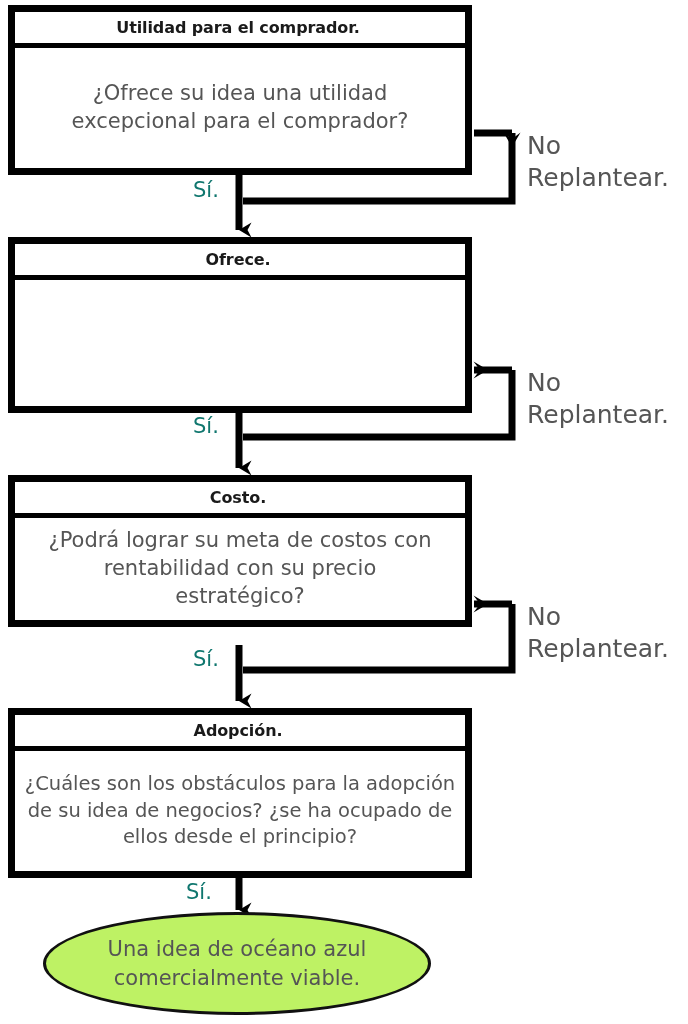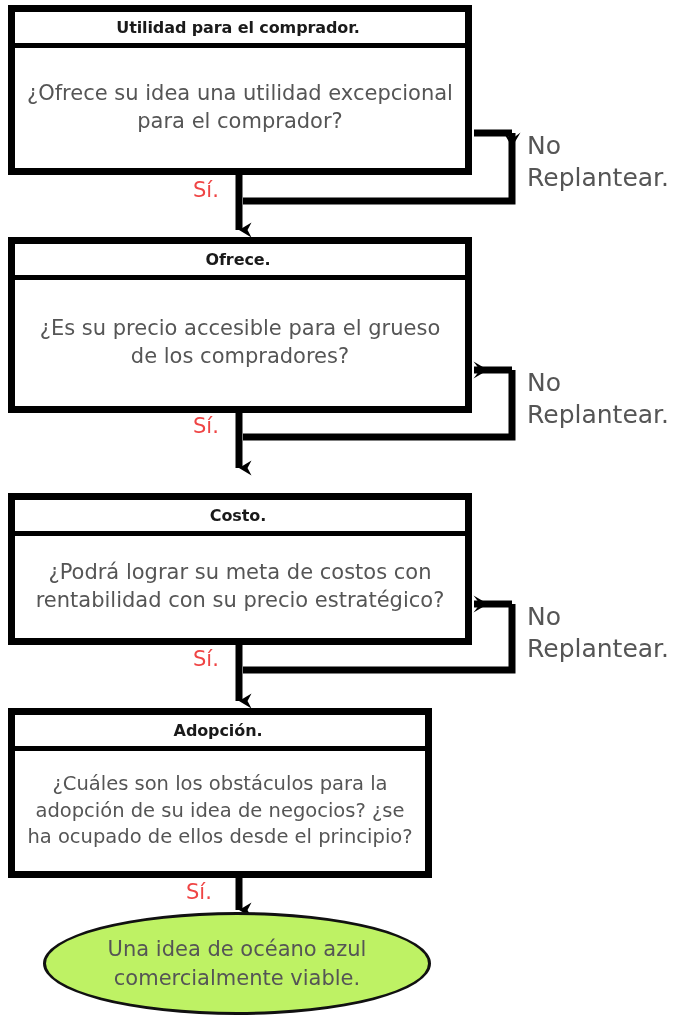--- a/index.html
+++ b/index.html
@@ -32,29 +32,29 @@
   }
   .node-body{
     flex:1;
     display:flex;
     align-items:center;
     justify-content:center;
     text-align:center;
     color:#555555;
     font-size:21px;
     line-height:1.32;
-    padding:4px 10px;
+    padding:4px 24px;
     background:#ffffff;
     font-weight:400;
   }
   .node-body.small{font-size:19.5px;line-height:1.35;padding:20px 6px;}
 
   .edge-label{
     position:absolute;
-    color:#ef4444;
+    color:#0f766e;
     font-size:21px;
     line-height:1.0;
     white-space:pre;
     z-index:3;
   }
   .loop-label{
     position:absolute;
     color:#555555;
     font-size:25px;
     line-height:1.28;
@@ -111,33 +111,32 @@
 
 <div class="node-box" style="left:8px;top:5px;width:464px;height:170px;">
   <div class="node-header">Utilidad para el comprador.</div>
   <div class="node-body">¿Ofrece su idea una utilidad excepcional para el comprador?</div>
 </div>
 <div class="edge-label" style="left:193px;top:180px;">Sí.</div>
 <div class="loop-label" style="left:527px;top:130px;"><span>No</span><br><span>Replantear.</span></div>
 
 <div class="node-box" style="left:8px;top:237px;width:464px;height:176px;">
   <div class="node-header">Ofrece.</div>
-  <div class="node-body">¿Es su precio accesible para el grueso de los compradores?</div>
 </div>
 <div class="edge-label" style="left:193px;top:416px;">Sí.</div>
 <div class="loop-label" style="left:527px;top:367px;"><span>No</span><br><span>Replantear.</span></div>
 
-<div class="node-box" style="left:8px;top:493px;width:464px;height:152px;">
+<div class="node-box" style="left:8px;top:475px;width:464px;height:152px;">
   <div class="node-header">Costo.</div>
   <div class="node-body">¿Podrá lograr su meta de costos con rentabilidad con su precio estratégico?</div>
 </div>
 <div class="edge-label" style="left:193px;top:649px;">Sí.</div>
 <div class="loop-label" style="left:527px;top:601px;"><span>No</span><br><span>Replantear.</span></div>
 
-<div class="node-box" style="left:8px;top:708px;width:424px;height:170px;">
+<div class="node-box" style="left:8px;top:708px;width:464px;height:170px;">
   <div class="node-header">Adopción.</div>
   <div class="node-body small">¿Cuáles son los obstáculos para la adopción de su idea de negocios? ¿se ha ocupado de ellos desde el principio?</div>
 </div>
 <div class="edge-label" style="left:186px;top:882px;">Sí.</div>
 
 <div class="terminal-ellipse" style="left:43px;top:912px;width:388px;height:103px;">
   <span style="display:block;max-width:270px;">Una idea de océano azul comercialmente viable.</span>
 </div>
 
 </body></html>

